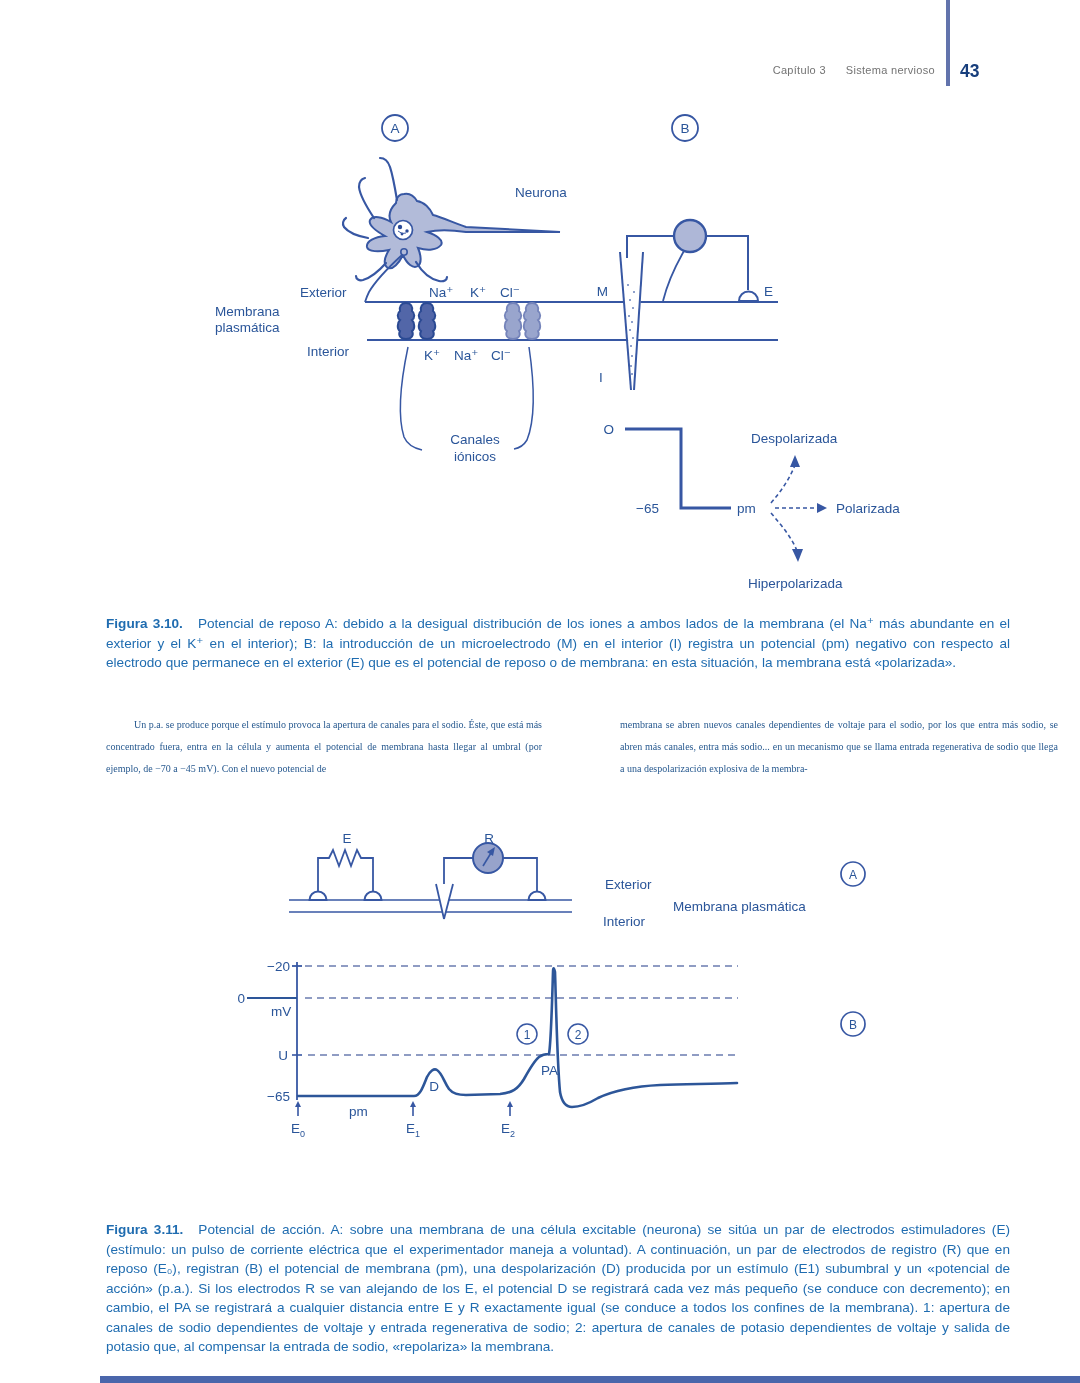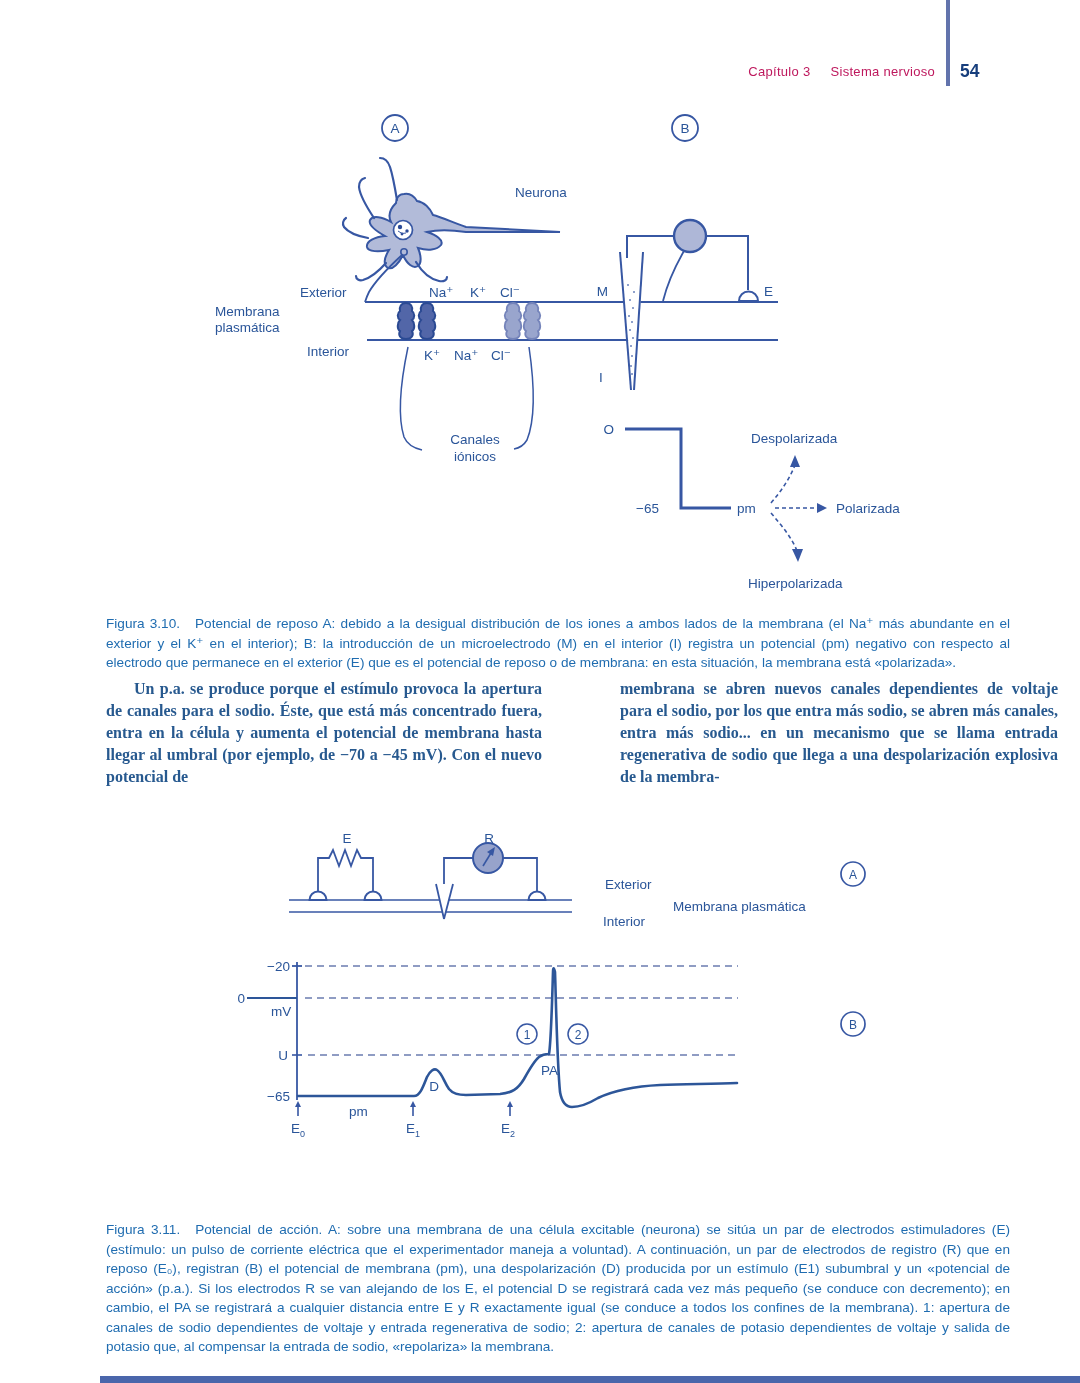--- a/index.html
+++ b/index.html
@@ -1,48 +1,48 @@
 <!DOCTYPE html>
 <html><head>
 <meta charset="utf-8">
 <style>
   html,body{margin:0;padding:0;background:#ffffff;}
   .page{position:relative;width:1080px;height:1383px;background:#ffffff;overflow:hidden;
         font-family:"Liberation Sans","DejaVu Sans",sans-serif;}
   .abs{position:absolute;}
   
-  .hdr-text{position:absolute;top:64px;right:145px;font-size:13px;color:#be185d;letter-spacing:.3px;}
+  .hdr-text{position:absolute;top:64px;right:145px;font-size:11px;color:#737373;letter-spacing:.3px;}
   .hdr-text .chap{margin-right:20px;}
   .hdr-bar{position:absolute;left:946px;top:0;width:4px;height:86px;background:#6273ac;}
   .hdr-page{position:absolute;left:960px;top:61px;font-size:17.5px;font-weight:bold;color:#173e7c;}
   
   .caption{position:absolute;left:106px;width:904px;font-size:13.6px;line-height:19.5px;
            color:#1f6cb0;text-align:justify;}
-  .caption .cap-label{font-weight:normal;padding-right:15px;}
-  
-  .bodycol{position:absolute;top:678px;font-size:16px;line-height:22px;color:#27598f;
-           font-family:"Liberation Serif","DejaVu Serif",serif;text-align:justify;font-weight:bold;}
+  .caption .cap-label{font-weight:bold;padding-right:15px;}
+  
+  .bodycol{position:absolute;top:714px;font-size:10px;line-height:22px;color:#27598f;
+           font-family:"Liberation Serif","DejaVu Serif",serif;text-align:justify;}
   .col-left{left:106px;width:436px;text-indent:28px;}
   .col-right{left:572px;width:438px;margin-left:48px;}
   
   .flabel{font-family:"Liberation Sans","DejaVu Sans",sans-serif;font-size:13.5px;fill:#2a5599;}
   .fsmall{font-family:"Liberation Sans","DejaVu Sans",sans-serif;font-size:12px;fill:#2a5599;}
   .stroke{stroke:#3757a3;fill:none;}
   .bot-bar{position:absolute;left:100px;top:1376px;width:980px;height:7px;background:#4a66ab;}
 </style>
 </head>
 <body>
 
 <div class="page">
 
   <div class="hdr-text">
     <span class="chap">Capítulo 3</span><span>Sistema nervioso</span>
   </div>
   <div class="hdr-bar"></div>
-  <div class="hdr-page">54</div>
+  <div class="hdr-page">43</div>
 
   <svg class="abs" style="left:100px;top:105px;" width="910" height="495" viewBox="100 105 910 495">
 
     <g>
       <circle cx="395" cy="128" r="13" class="stroke" stroke-width="1.8"></circle>
       <text x="395" y="133" text-anchor="middle" class="flabel">A</text>
     </g>
     <g>
       <circle cx="685" cy="128" r="13" class="stroke" stroke-width="1.8"></circle>
       <text x="685" y="133" text-anchor="middle" class="flabel">B</text>

